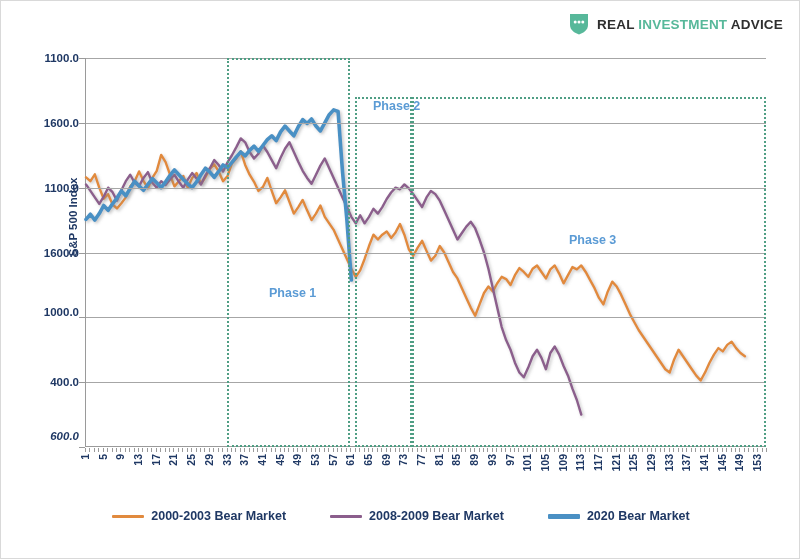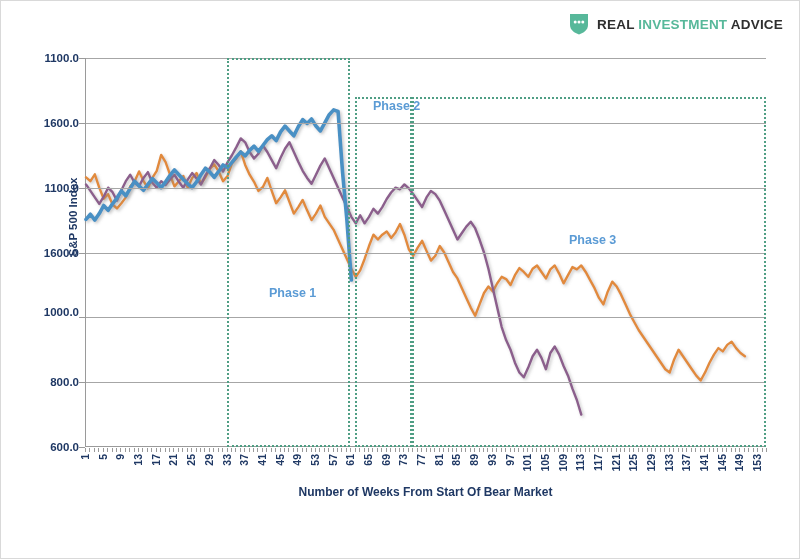--- a/index.html
+++ b/index.html
@@ -143,23 +143,23 @@
       <div class="ytick" style="top: 0px;">1100.0</div>
       <div class="ytick-mark" style="top: 0px;"></div>
       <div class="ytick" style="top: 64.8333px;">1600.0</div>
       <div class="ytick-mark" style="top: 64.8333px;"></div>
       <div class="ytick" style="top: 129.667px;">1100.0</div>
       <div class="ytick-mark" style="top: 129.667px;"></div>
       <div class="ytick" style="top: 194.5px;">1600.0</div>
       <div class="ytick-mark" style="top: 194.5px;"></div>
       <div class="ytick" style="top: 254px;">1000.0</div>
       <div class="ytick-mark" style="top: 259.333px;"></div>
-      <div class="ytick" style="top: 324.167px;">800.0</div>
+      <div class="ytick" style="top: 324.167px;">400.0</div>
       <div class="ytick-mark" style="top: 324.167px;"></div>
-      <div class="ytick" style="top: 389px;">600.0</div>
+      <div class="ytick" style="top: 378px; font-style: italic;">600.0</div>
       <div class="ytick-mark" style="top: 389px;"></div>
     </div>
   <div id="y-axis-title">S&amp;P 500 Index</div>
 
   <div id="plot-area">
     <svg id="plot-svg" preserveAspectRatio="none">
         <defs>
           <filter id="sh" x="-20%" y="-20%" width="150%" height="150%">
             <feDropShadow dx="1.6" dy="1.6" stdDeviation="1.4" flood-color="#808080" flood-opacity="0.45"></feDropShadow>
           </filter>
@@ -365,21 +365,34 @@
       <div class="xtick-label" style="left: 525.649px;">121</div>
       <div class="xtick-label" style="left: 543.338px;">125</div>
       <div class="xtick-label" style="left: 561.026px;">129</div>
       <div class="xtick-label" style="left: 578.714px;">133</div>
       <div class="xtick-label" style="left: 596.403px;">137</div>
       <div class="xtick-label" style="left: 614.091px;">141</div>
       <div class="xtick-label" style="left: 631.779px;">145</div>
       <div class="xtick-label" style="left: 649.468px;">149</div>
       <div class="xtick-label" style="left: 667.156px;">153</div>
     </div>
-  <div id="x-axis-title">Number of Weeks From Start Of Bear Market</div>
-
+
+  <div id="legend">
+      <div class="legend-item">
+        <span class="legend-swatch" style="background: rgb(225, 138, 62); width: 32px; height: 3px;"></span>
+        <span class="legend-text">2000-2003 Bear Market</span>
+      </div>
+      <div class="legend-item">
+        <span class="legend-swatch" style="background: rgb(139, 94, 140); width: 32px; height: 3px;"></span>
+        <span class="legend-text">2008-2009 Bear Market</span>
+      </div>
+      <div class="legend-item">
+        <span class="legend-swatch" style="background: rgb(74, 144, 196); width: 32px; height: 5px;"></span>
+        <span class="legend-text">2020 Bear Market</span>
+      </div>
+    </div>
 <div class="phase-box" style="left: 225.506px; top: 57px; width: 123.818px; height: 389px; border-color: rgb(79, 158, 132);"></div>
     <div class="phase-label" style="left: 268px; top: 285px; color: rgb(91, 155, 213);">Phase 1</div>
     <div class="phase-box" style="left: 353.747px; top: 95.9px; width: 57.487px; height: 350.1px; border-color: rgb(79, 158, 132);"></div>
     <div class="phase-label" style="left: 372px; top: 98px; color: rgb(91, 155, 213);">Phase 2</div>
     <div class="phase-box" style="left: 411.234px; top: 95.9px; width: 353.766px; height: 350.1px; border-color: rgb(79, 158, 132);"></div>
     <div class="phase-label" style="left: 568px; top: 232px; color: rgb(91, 155, 213);">Phase 3</div>
   </div>
 
 </body></html>

